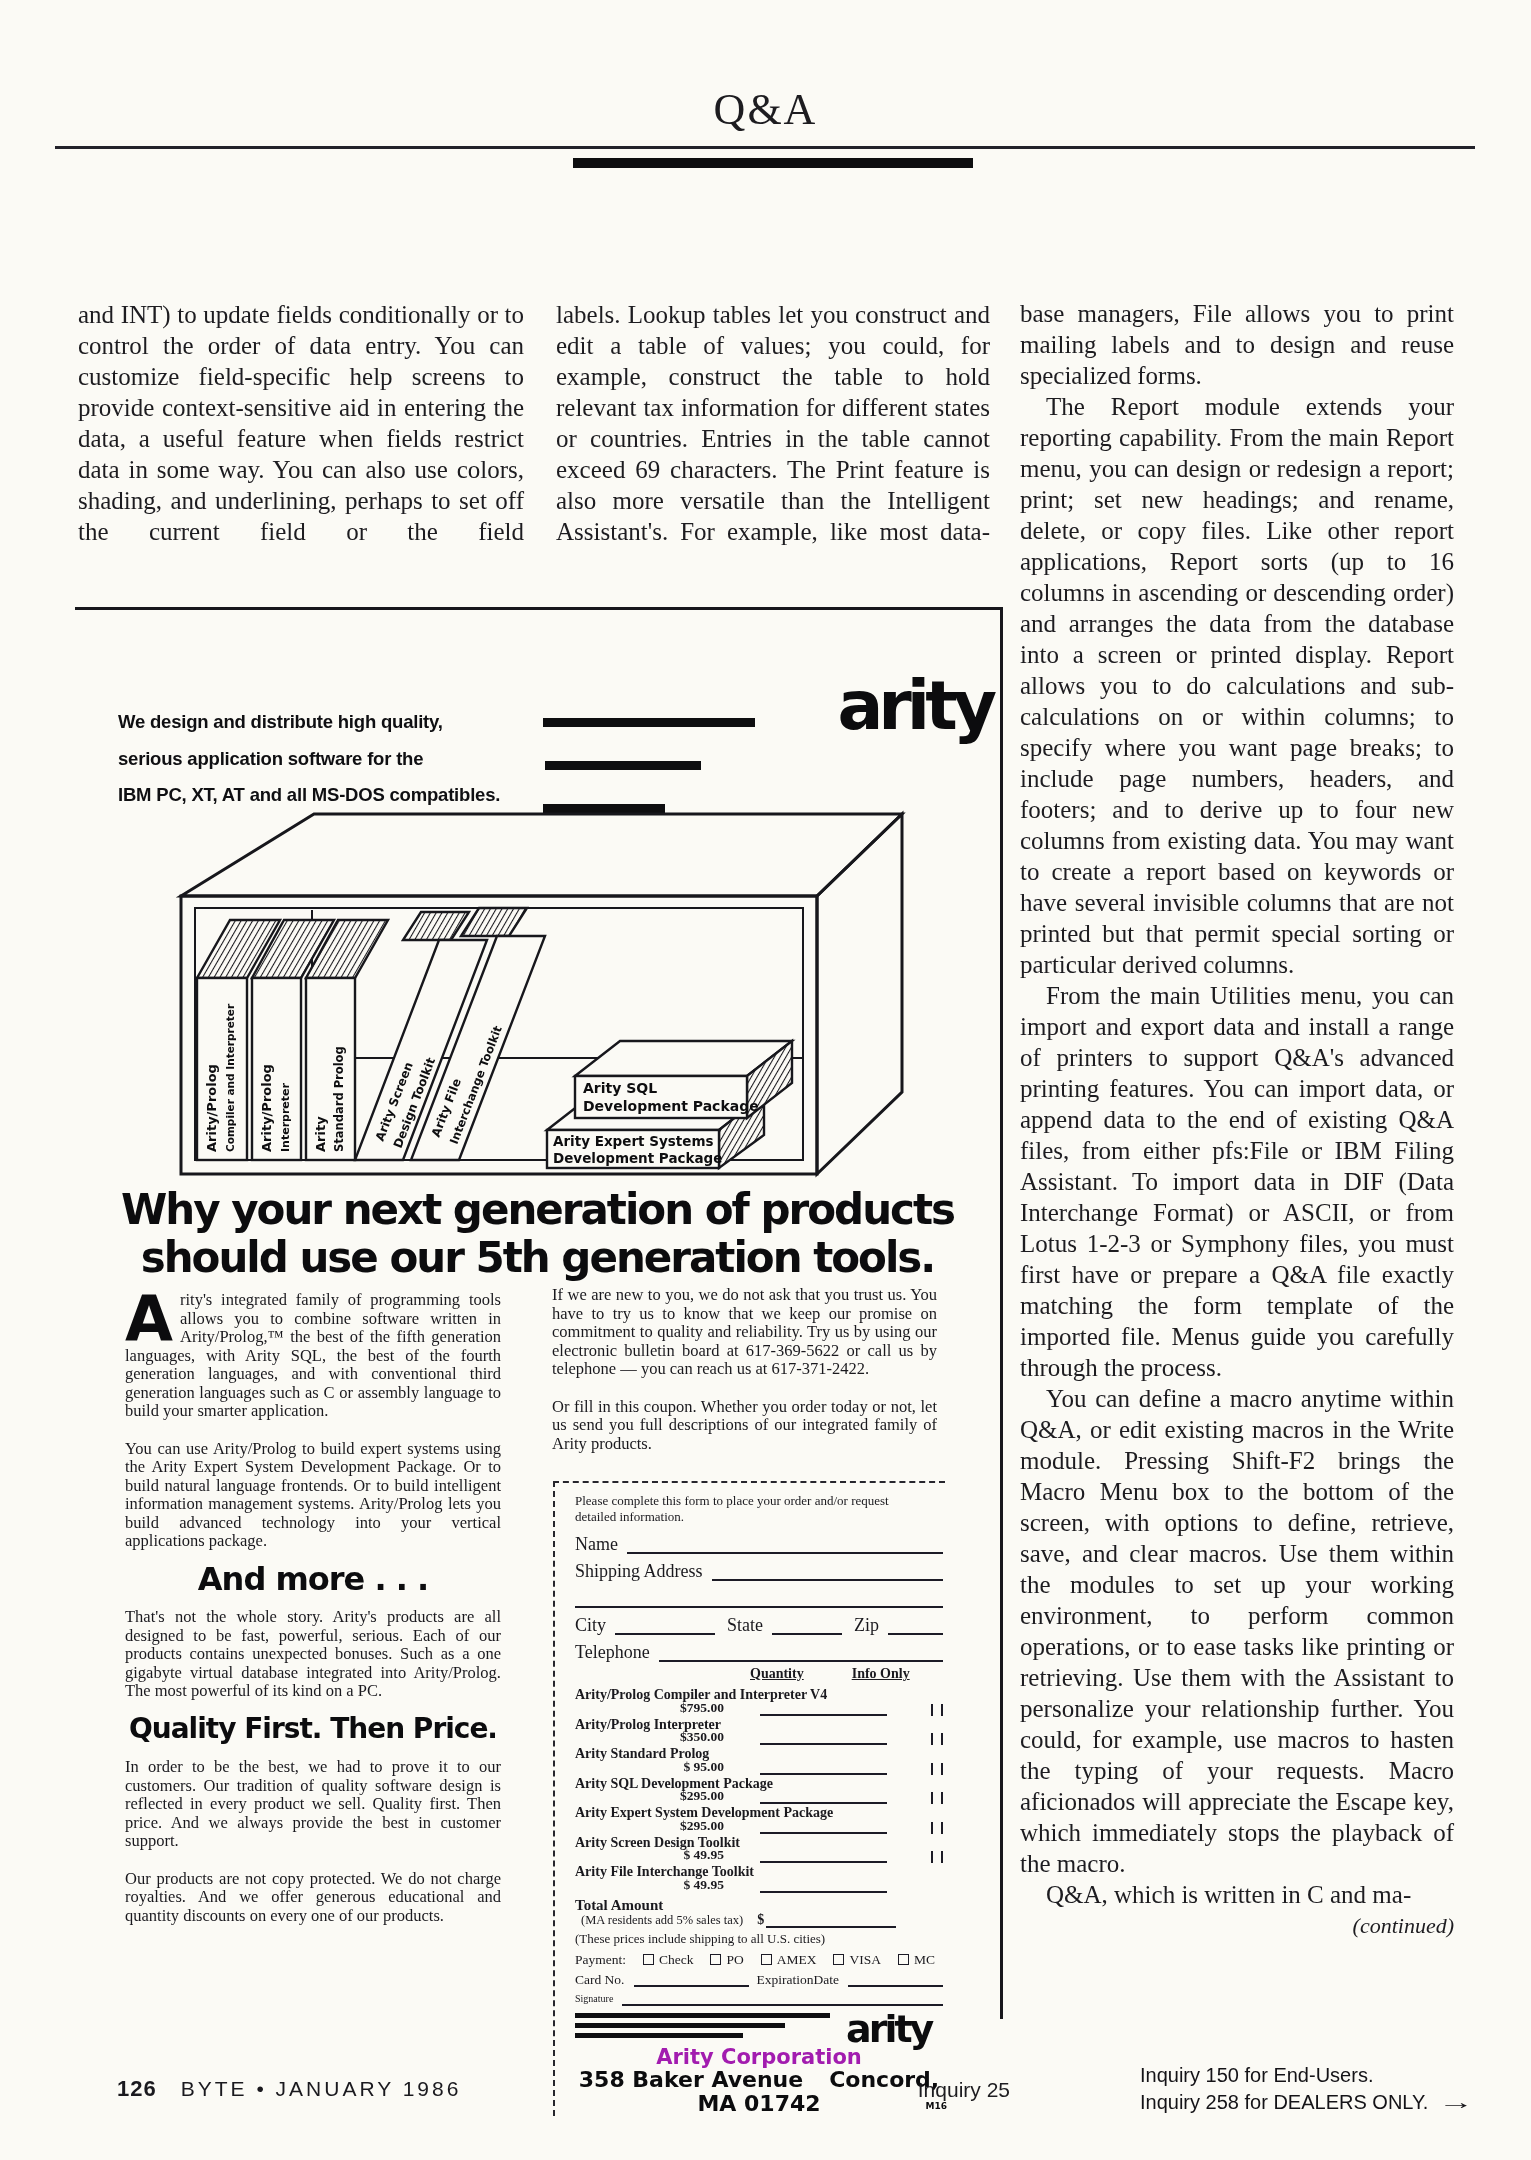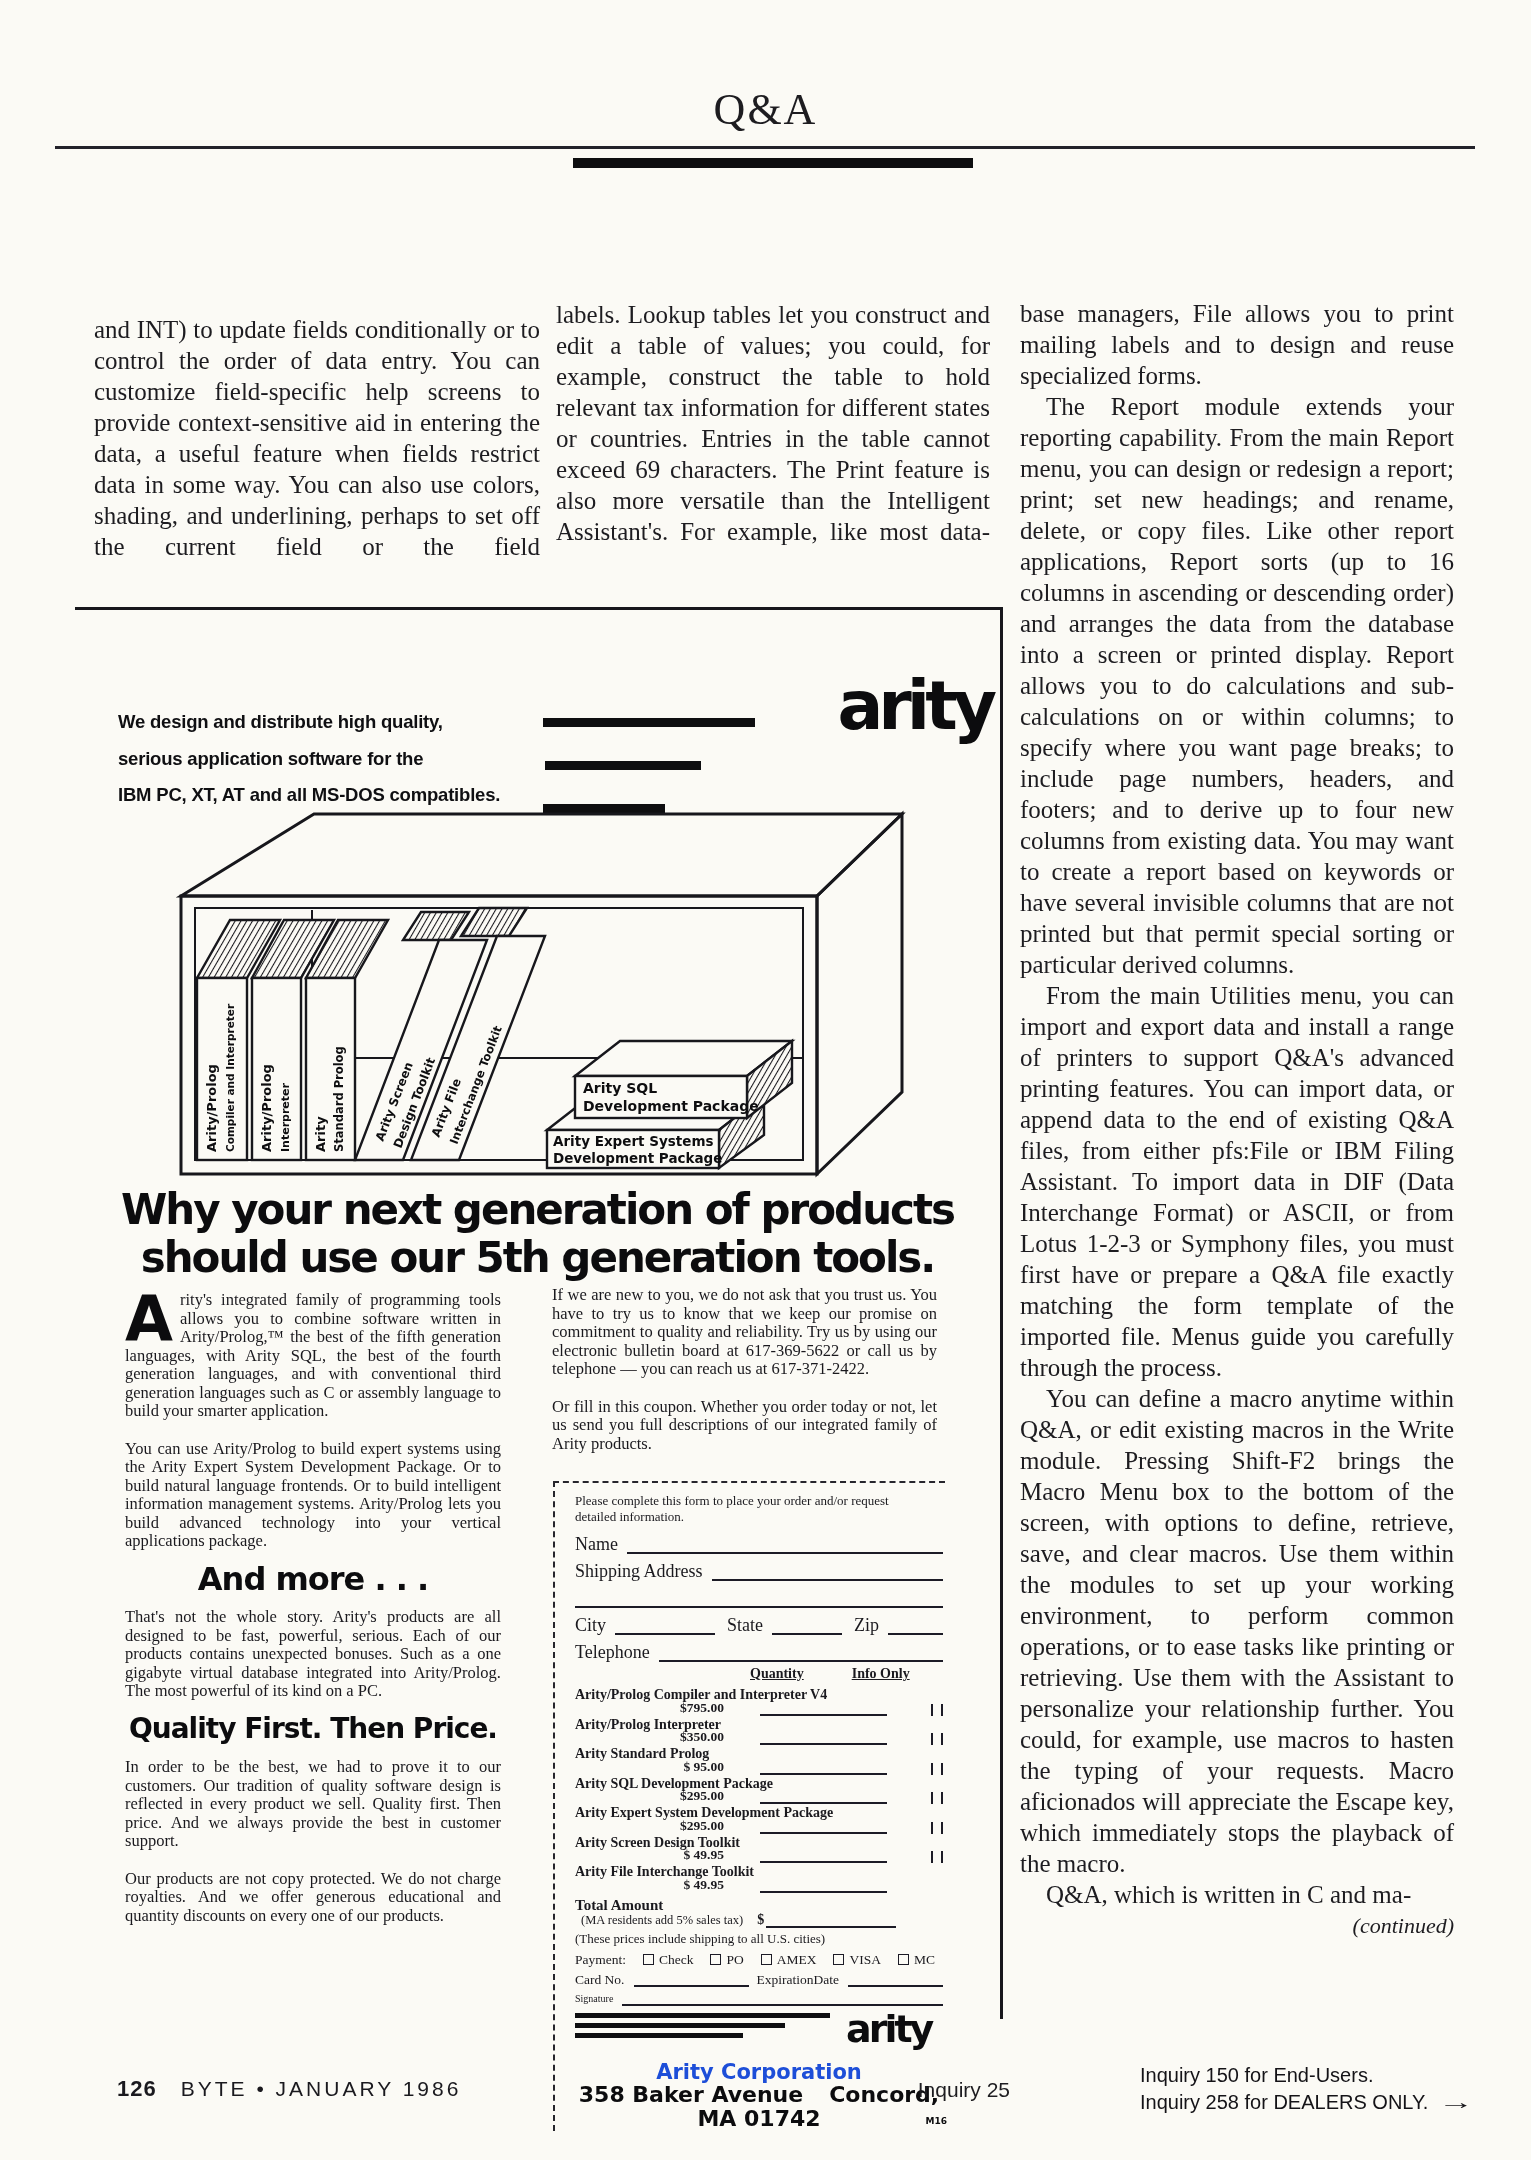--- a/index.html
+++ b/index.html
@@ -10,21 +10,21 @@
     font-family:"Liberation Serif", serif;
   }
   
   .qa-title { position:absolute; top:84px; left:0; width:100%; text-align:center;
     font-family:"Liberation Serif", serif; font-size:44px; letter-spacing:2px; font-weight:400; }
   .rule-top { position:absolute; left:55px; top:146px; width:1420px; height:3px; background:#23222a; }
   .thick-bar { position:absolute; left:573px; top:158px; width:400px; height:10px; background:#0e0e10; }
 
   
   .col { position:absolute; font-size:25px; line-height:31px; text-align:justify; color:#1d1c20; }
-  .col-left  { left:78px;  top:314px; width:446px; text-align-last:justify;margin-left:16px; }
+  .col-left  { left:78px;  top:299px; width:446px; text-align-last:justify; }
   .col-mid   { left:556px; top:299px; width:434px; text-align-last:justify; }
   .col-right { left:1020px; top:298px; width:434px; }
   .col-right p { margin:0; }
   .col-right p.ind { text-indent:26px; }
   .continued { text-align:right; font-style:italic; font-size:22px; }
 
   
   .ad { position:absolute; left:75px; top:607px; width:928px; height:1412px;
         border-top:3px solid #17171c; border-right:3px solid #17171c; }
   .ad-tagline { position:absolute; left:43px; top:94px;
@@ -86,21 +86,21 @@
   .c-card .exp { margin-left:8px; white-space:nowrap; }
   .c-sig { display:flex; align-items:flex-end; font-size:10px; line-height:15px; margin-top:4px; }
   .c-sig .uline { height:14px; }
   .c-logo { display:flex; align-items:flex-end; margin-top:7px; }
   .c-bars { display:flex; flex-direction:column; gap:5px; width:255px; margin-bottom:5px; }
   .c-bars div { height:5px; background:#0e0e10; }
   .c-bars .b2 { width:210px; } .c-bars .b3 { width:168px; }
   .c-word { font-family:"DejaVu Sans", sans-serif; font-weight:bold; font-size:38px; line-height:28px;
     letter-spacing:-3px; margin-left:16px; color:#0c0c0e; }
   .c-company { text-align:center; font-family:"DejaVu Sans", sans-serif; font-weight:bold;
-    font-size:21px; line-height:21px; margin-top:19px; color:#1d4ed8; }
+    font-size:21px; line-height:21px; margin-top:4px; color:#a21caf; }
   .c-addr { text-align:center; font-family:"DejaVu Sans", sans-serif; font-weight:bold;
     font-size:22px; line-height:24px; position:relative; color:#0c0c0e; }
   .c-addr .gap { display:inline-block; width:26px; }
   .c-code { position:absolute; right:-4px; bottom:-2px; font-size:9px; }
 
   
   .footer-left { position:absolute; left:88px; top:2076px; font-family:"Liberation Sans", sans-serif;
     font-size:21px; color:#1a191e; display:flex; align-items:baseline; }
   .footer-left .num { font-weight:bold; font-size:22px; margin-right:24px; letter-spacing:1px;margin-left:29px; }
   .footer-left .mag { letter-spacing:3px; }

